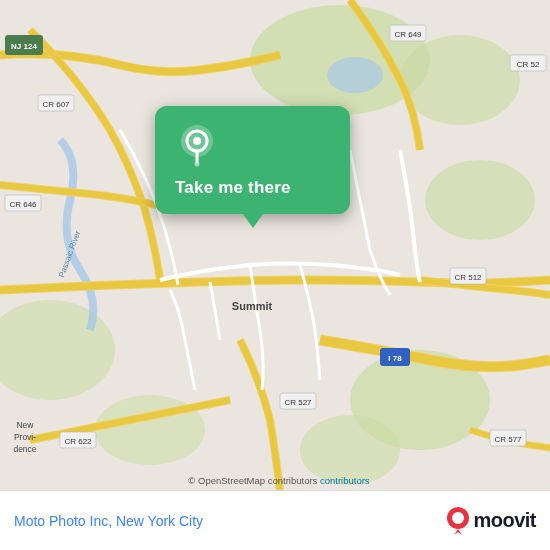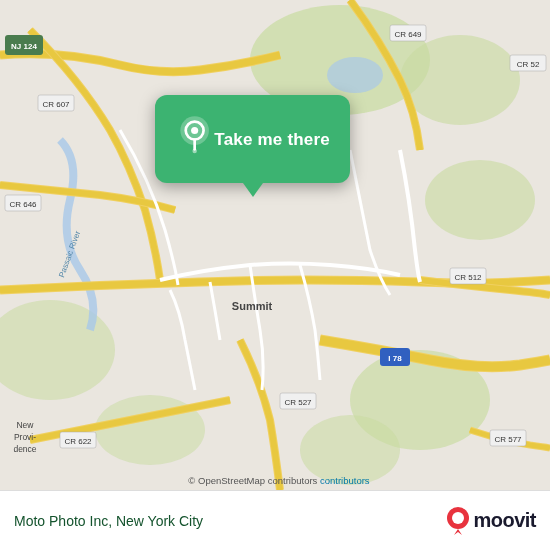--- a/index.html
+++ b/index.html
@@ -25,28 +25,28 @@
     .map-svg {
       position: absolute;
       inset: 0;
       width: 100%;
       height: 100%;
     }
 
     
     .popup-card {
       position: absolute;
-      top: 95px;
+      top: 106px;
       left: 155px;
       width: 195px;
       background: #3cb371;
       border-radius: 12px;
       display: flex;
-      flex-direction: row;
-      align-items: center;
+      flex-direction: column;
+      align-items: flex-start;
       padding: 18px 20px 16px;
       box-shadow: 0 4px 16px rgba(0,0,0,0.35);
       z-index: 10;
     }
 
     .popup-card::after {
       content: '';
       position: absolute;
       bottom: -14px;
       left: 50%;
@@ -102,21 +102,21 @@
 
     .moovit-text {
       font-size: 20px;
       font-weight: 700;
       color: #1a1a2e;
       letter-spacing: -0.5px;
     }
 
     .place-name {
       font-size: 14px;
-      color: #14532d;
+      color: #3b82f6;
       font-weight: 500;
     }
 
     .osm-credit {
       position: absolute;
       bottom: 4px;
       left: 8px;
       right: 0;
       text-align: center;
       font-size: 9.5px;

